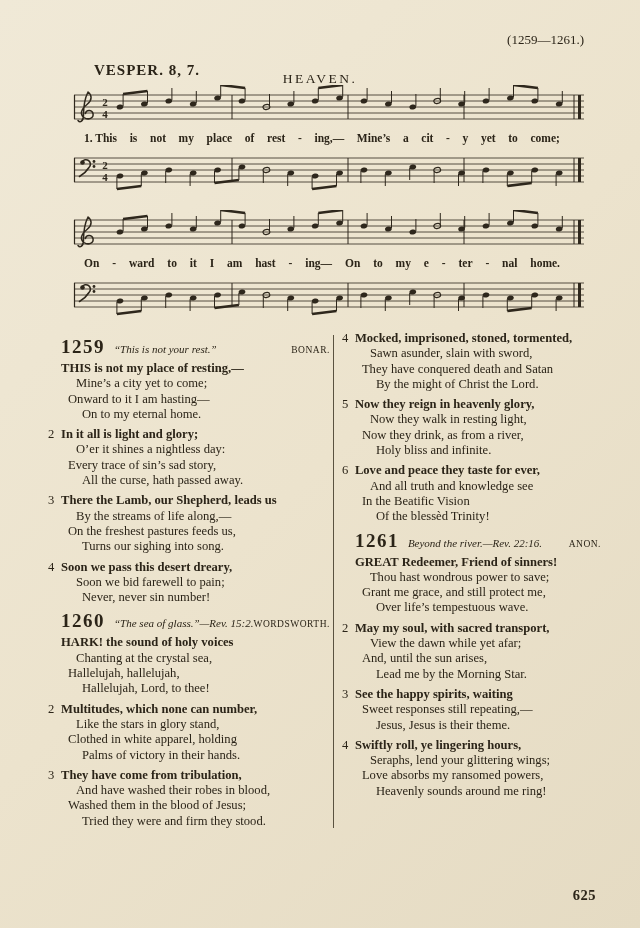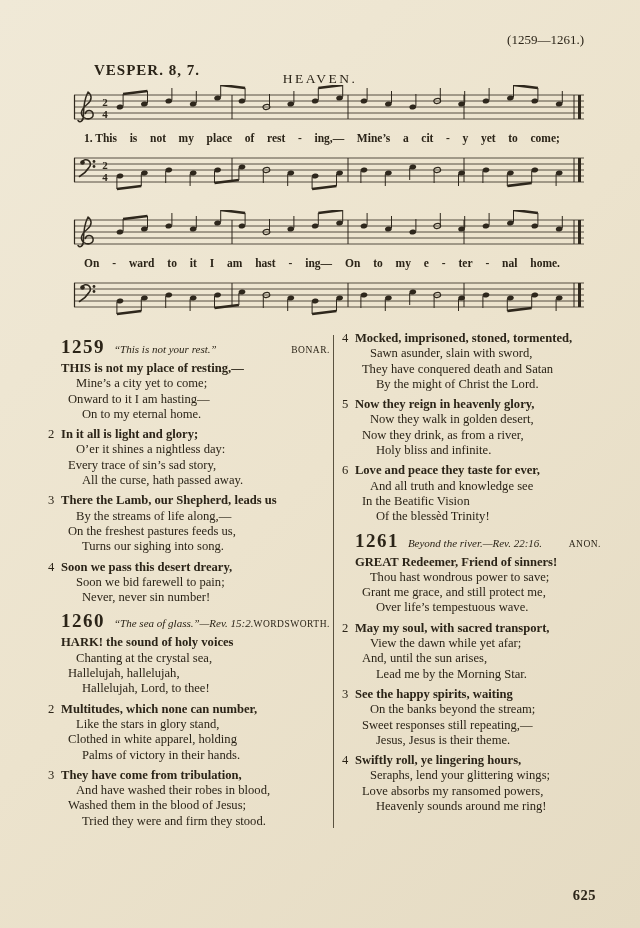--- a/index.html
+++ b/index.html
@@ -391,21 +391,21 @@
         <div class="verse">
           <span class="vnum">4</span>
           <div class="vline ind0">Mocked, imprisoned, stoned, tormented,</div>
           <div class="vline ind1">Sawn asunder, slain with sword,</div>
           <div class="vline ind2">They have conquered death and Satan</div>
           <div class="vline ind3">By the might of Christ the Lord.</div>
         </div>
         <div class="verse">
           <span class="vnum">5</span>
           <div class="vline ind0">Now they reign in heavenly glory,</div>
-          <div class="vline ind1">Now they walk in golden desert,</div>
+          <div class="vline ind1">Now they walk in resting light,</div>
           <div class="vline ind2">Now they drink, as from a river,</div>
           <div class="vline ind3">Holy bliss and infinite.</div>
         </div>
         <div class="verse">
           <span class="vnum">6</span>
           <div class="vline ind0">Love and peace they taste for ever,</div>
           <div class="vline ind1">And all truth and knowledge see</div>
           <div class="vline ind2">In the Beatific Vision</div>
           <div class="vline ind3">Of the blessèd Trinity!</div>
         </div>
@@ -423,21 +423,20 @@
         <div class="verse">
           <span class="vnum">2</span>
           <div class="vline ind0">May my soul, with sacred transport,</div>
           <div class="vline ind1">View the dawn while yet afar;</div>
           <div class="vline ind2">And, until the sun arises,</div>
           <div class="vline ind3">Lead me by the Morning Star.</div>
         </div>
         <div class="verse">
           <span class="vnum">3</span>
           <div class="vline ind0">See the happy spirits, waiting</div>
-          <div class="vline ind1">On the banks beyond the stream;</div>
           <div class="vline ind2">Sweet responses still repeating,—</div>
           <div class="vline ind3">Jesus, Jesus is their theme.</div>
         </div>
         <div class="verse">
           <span class="vnum">4</span>
           <div class="vline ind0">Swiftly roll, ye lingering hours,</div>
           <div class="vline ind1">Seraphs, lend your glittering wings;</div>
           <div class="vline ind2">Love absorbs my ransomed powers,</div>
           <div class="vline ind3">Heavenly sounds around me ring!</div>
         </div>

